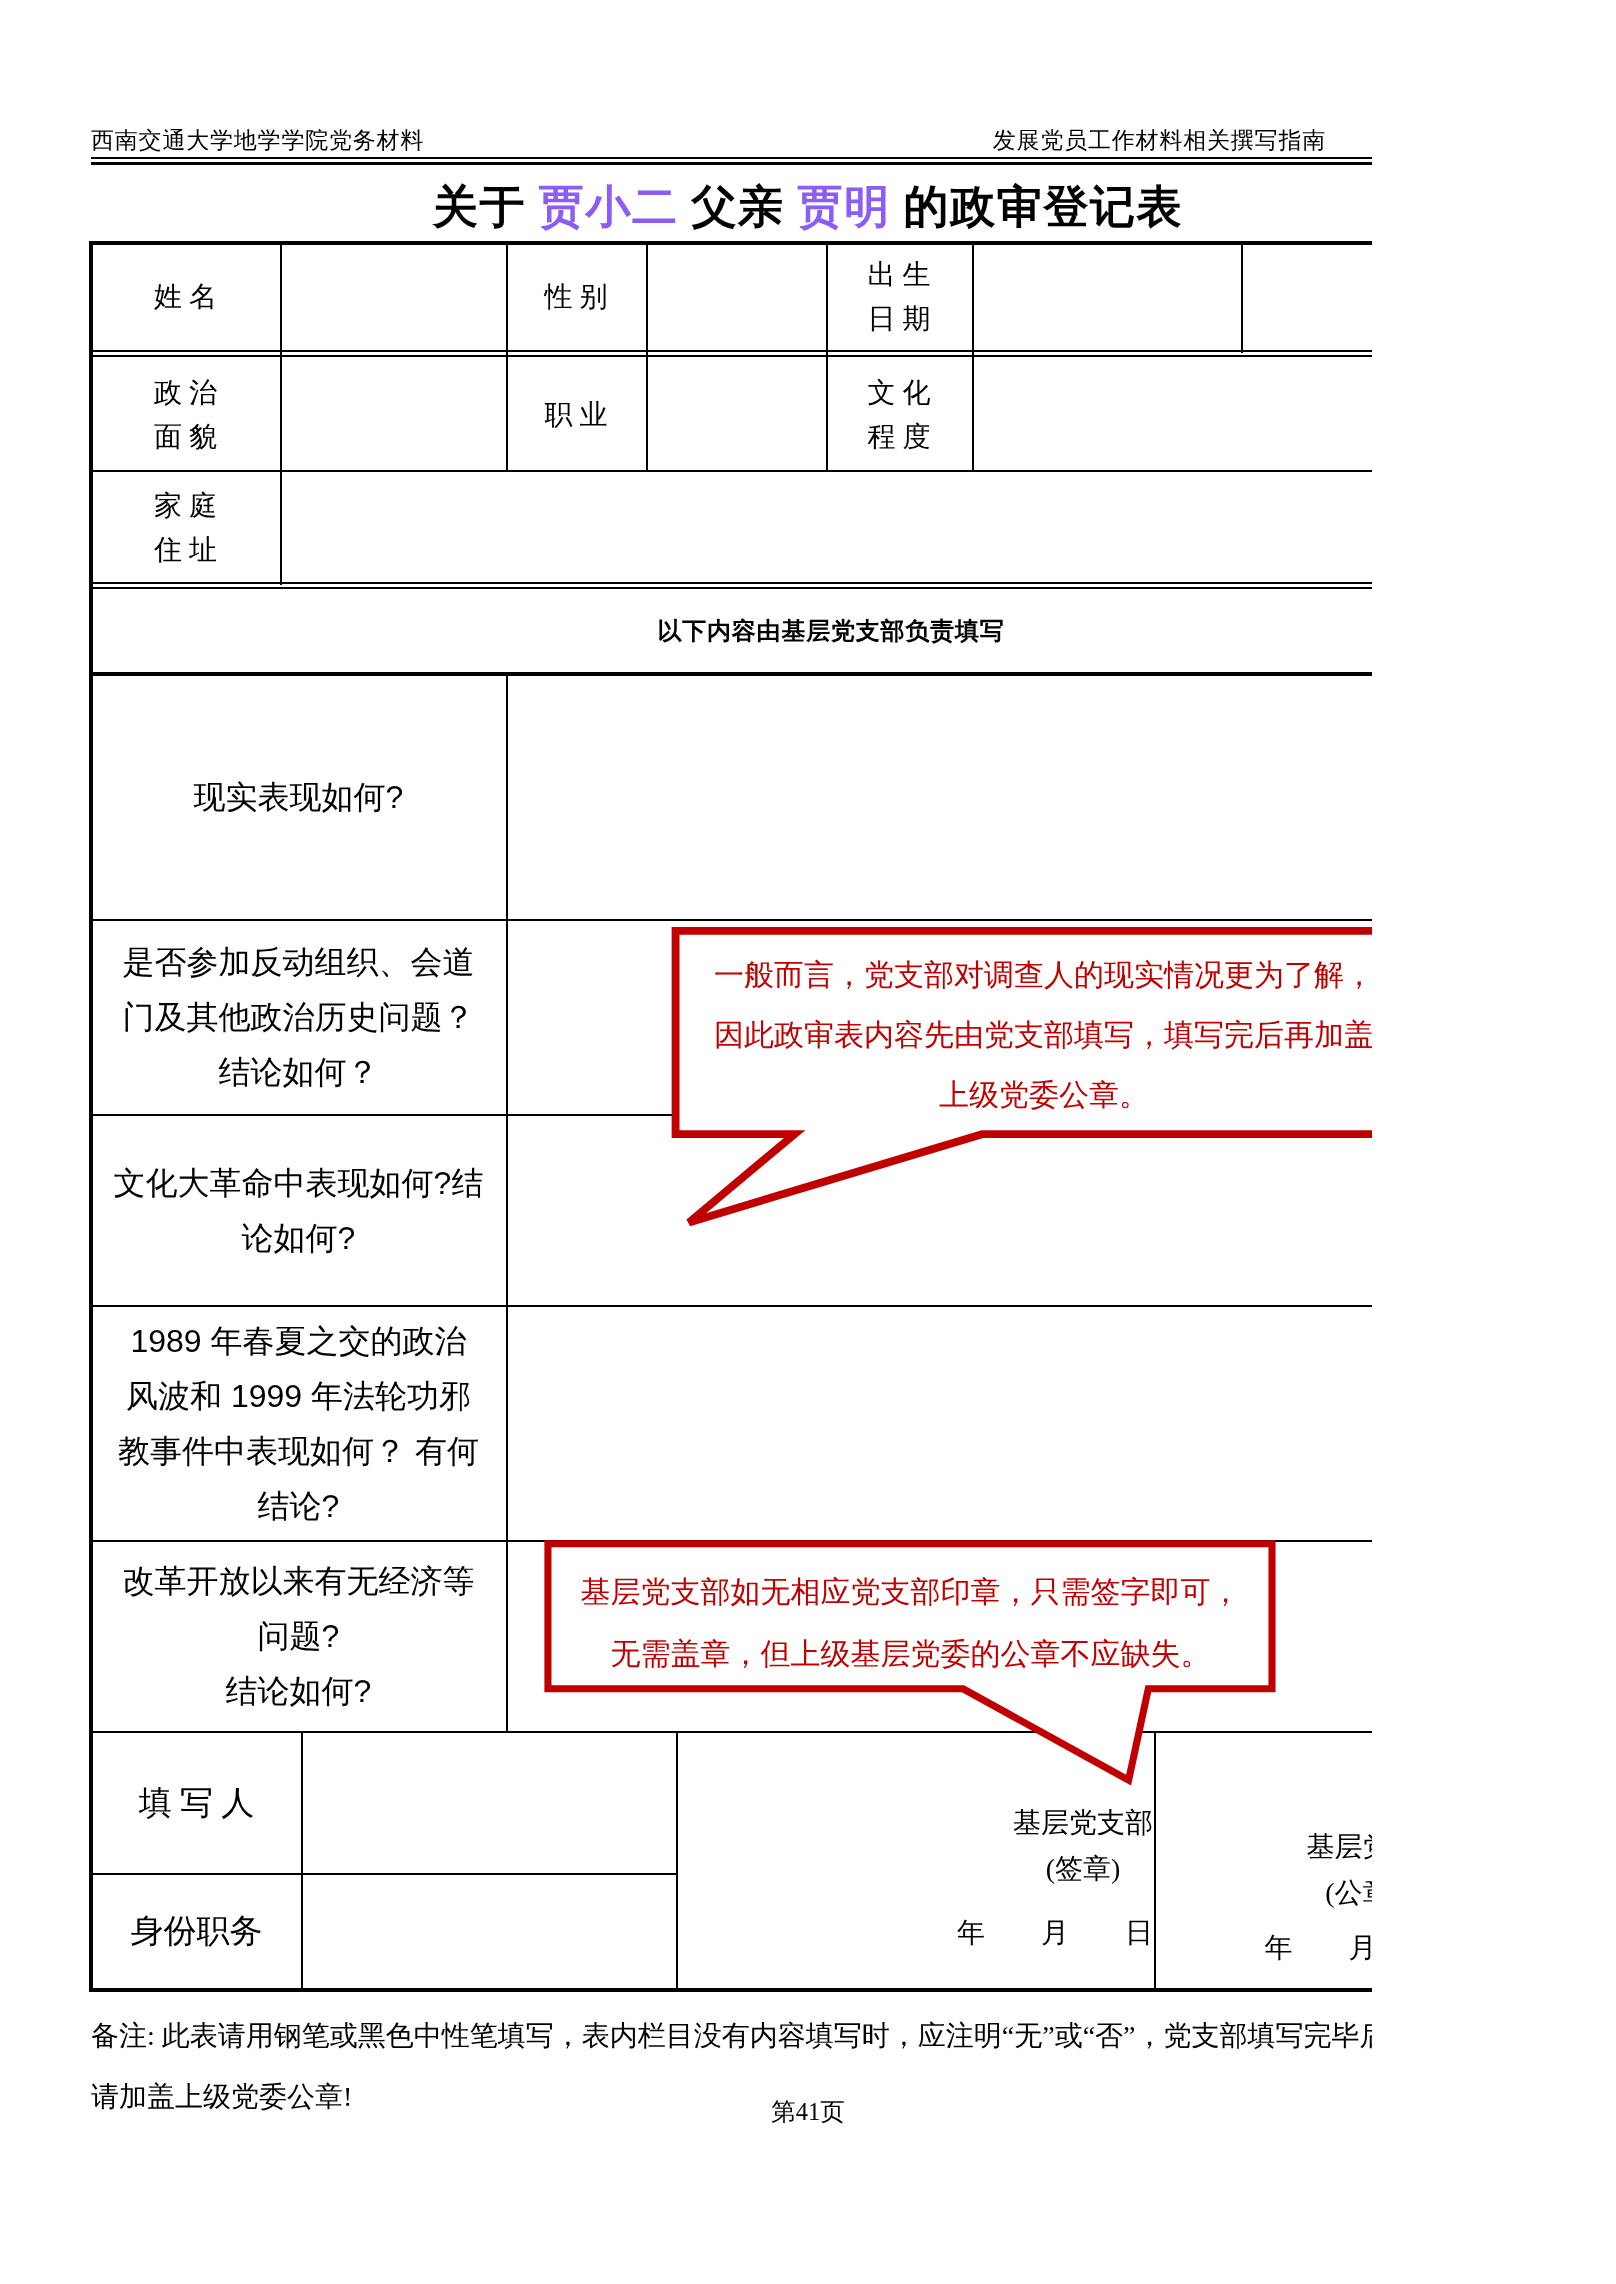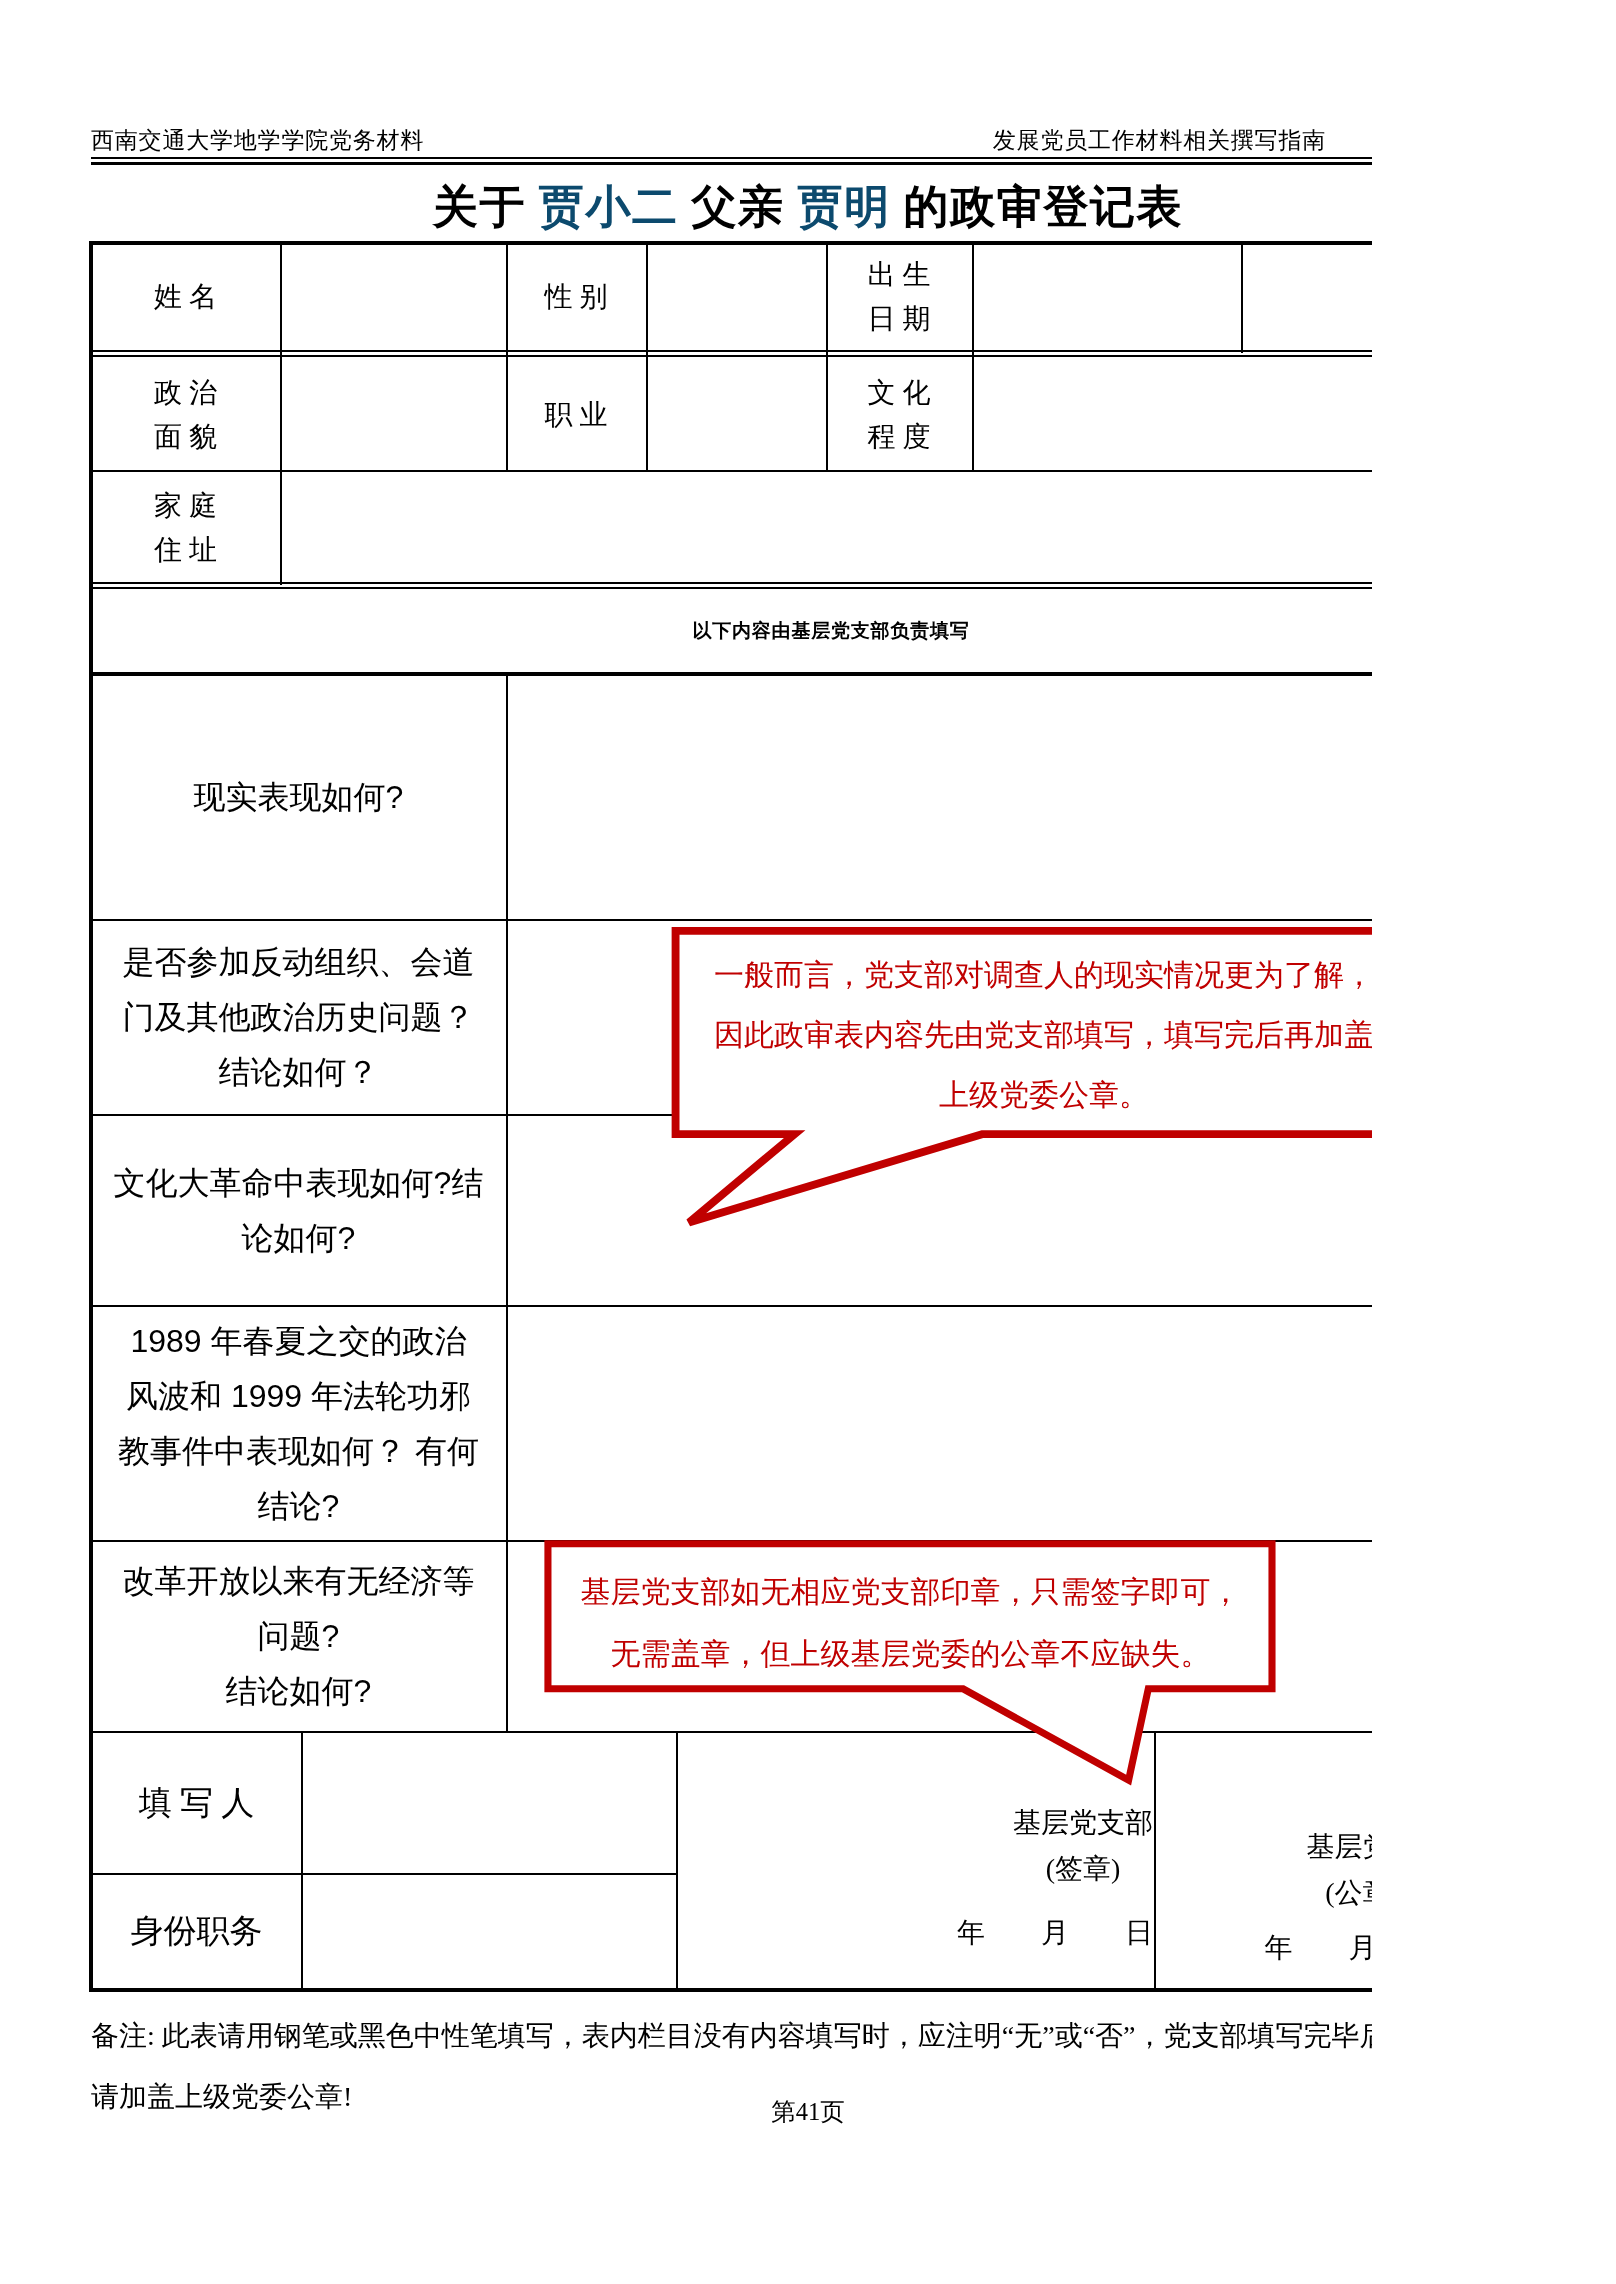--- a/index.html
+++ b/index.html
@@ -9,24 +9,24 @@
   .sans{font-family:"Liberation Sans","DejaVu Sans",sans-serif;}
   .cell{position:absolute;display:flex;align-items:center;justify-content:center;
         text-align:center;white-space:pre-line;box-sizing:border-box;}
   .hl{position:absolute;background:#000;}
   .vl{position:absolute;background:#000;}
   .frame{position:absolute;left:89px;top:241px;width:1483px;height:1751px;
          border:4px solid #000;box-sizing:border-box;}
   .hdr{font-size:23px;letter-spacing:0.8px;}
   .title{position:absolute;left:0;top:177px;width:1616px;text-align:center;
          font-size:45px;font-weight:bold;letter-spacing:1.6px;}
-  .green{color:#0c4a6e;}
+  .green{color:#8b5cf6;}
   .lbl{font-size:28px;line-height:44px;}
   .q{font-size:32px;line-height:55px;}
-  .sec{font-size:19px;font-weight:bold;letter-spacing:0.8px;font-family:Liberation Serif, serif;}
+  .sec{font-size:24px;font-weight:bold;letter-spacing:0.8px;font-family:Liberation Serif, serif;}
   .sign{font-size:33px;}
   .stamp{font-size:28px;line-height:46px;}
   .callout-svg{position:absolute;z-index:5;}
   .callout-text{position:absolute;z-index:6;color:#C00000;text-align:center;
                 white-space:pre-line;font-size:30px;}
   .foot{position:absolute;left:91px;top:2005px;width:1484px;font-size:28px;
         line-height:61px;white-space:pre-line;}
   .pagenum{position:absolute;left:66px;top:2095px;width:1484px;text-align:center;font-size:24.5px;}
 </style>
 </head>

